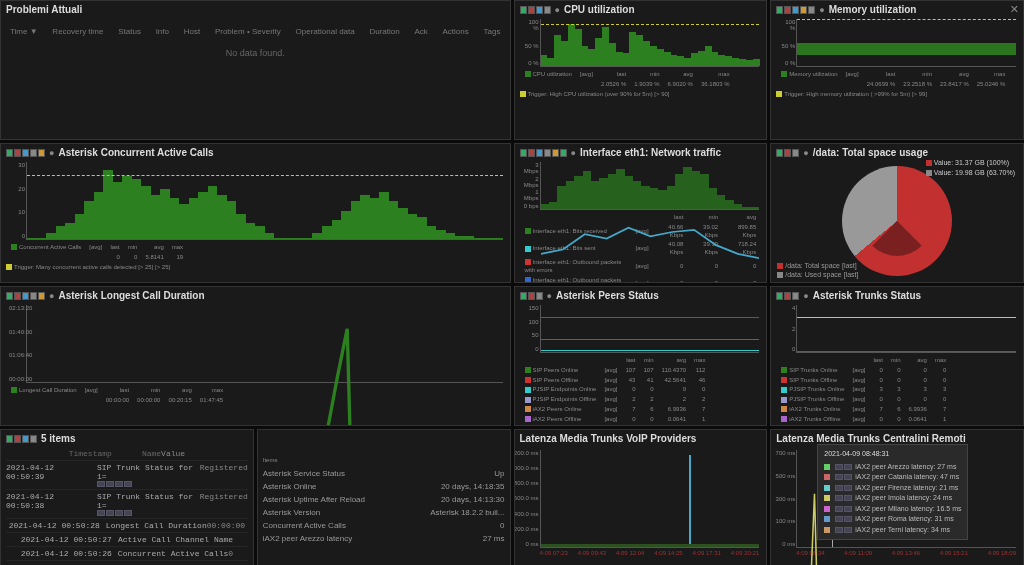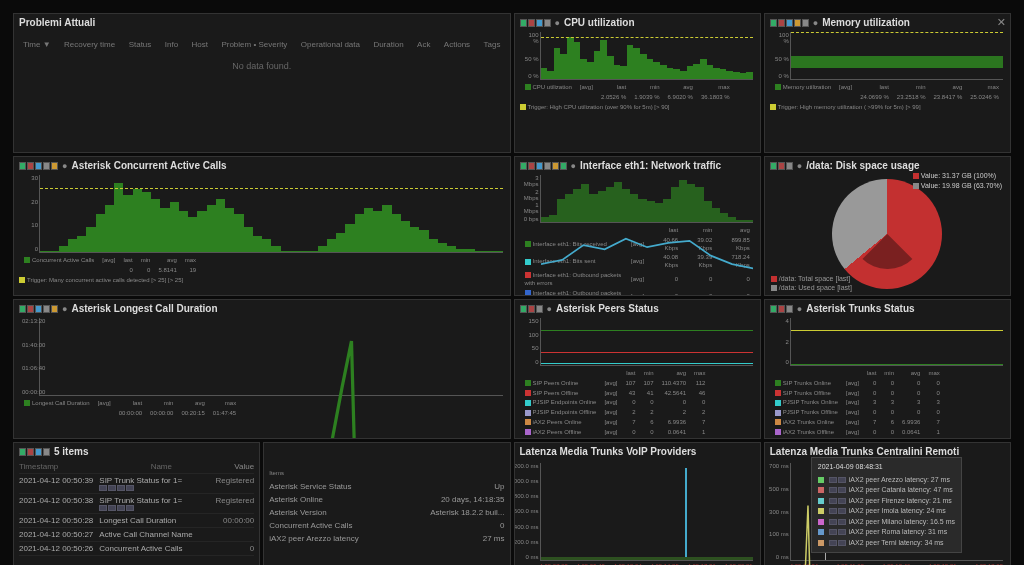--- a/index.html
+++ b/index.html
@@ -1,17 +1,17 @@
 <!DOCTYPE html>
 <html><head>
 <meta charset="utf-8">
 <style>
 * { margin:0; padding:0; box-sizing:border-box; }
 body { background:#0a0a0a; color:#ccc; font-family:Arial,Helvetica,sans-serif; font-size:9px; width:1024px; height:565px; overflow:hidden; }
-.dash { display:grid; grid-template-columns:1fr 1fr 1fr 1fr; grid-template-rows:140px 140px 140px 140px; gap:3px; padding:13px; height:100%; }
+.dash { display:grid; grid-template-columns:1fr 1fr 1fr 1fr; grid-template-rows:140px 140px 140px 140px; gap:3px; padding:0; height:100%; }
 .panel { background:#1a1a1a; border:1px solid #333; position:relative; overflow:hidden; padding:3px 5px; }
 .p-problems { grid-column:1/3; grid-row:1; }
 .p-cpu { grid-column:3; grid-row:1; }
 .p-mem { grid-column:4; grid-row:1; }
 .p-calls { grid-column:1/3; grid-row:2; }
 .p-eth { grid-column:3; grid-row:2; }
 .p-disk { grid-column:4; grid-row:2; }
 .p-longest { grid-column:1/3; grid-row:3; }
 .p-peers { grid-column:3; grid-row:3; }
 .p-trunks { grid-column:4; grid-row:3; }
@@ -34,21 +34,21 @@
 .ylab { position:absolute; left:-18px; top:0; bottom:0; display:flex; flex-direction:column; justify-content:space-between; font-size:6px; color:#888; text-align:right; width:16px;}
 .threshold { position:absolute; left:0; right:0; border-top:1px dashed #cccc33; }
 .flat { position:absolute; left:0; right:0; height:2px; background:#2d8020; }
 .twolines { position:absolute; left:0; right:0; }
 .legend { font-size:7px; color:#999; line-height:1.3; margin-top:2px; }
 .sq { display:inline-block; width:6px; height:6px; margin-right:2px; vertical-align:middle; }
 .stats-hdr th, .stats-hdr td { font-size:6px; color:#888; padding:0 3px; text-align:right; }
 .stats-hdr td:first-child { text-align:left; }
 .lbl { font-size:6px; color:#888; }
 .center-msg { text-align:center; color:#666; font-size:9px; margin-top:12px; }
-.items-row { display:flex; justify-content:space-between; padding:2px 0; font-size:8px; color:#aaa; border-bottom:1px solid #252525; }
+.items-row { display:flex; justify-content:center; padding:2px 0; font-size:8px; color:#aaa; border-bottom:1px solid #252525;font-family:Liberation Mono, monospace; }
 .items-row .left { display:flex; gap:6px; }
 .items-row .right { color:#888; }
 .ov-row { display:flex; justify-content:space-between; padding:2px 0; font-size:8px; color:#999; }
 .pie { width:110px; height:110px; border-radius:50%; background:conic-gradient(#c33030 0 64%, #999 64% 100%); margin:8px auto 0; position:relative; }
 .pie::after { content:""; position:absolute; inset:18%; border-radius:50%; background:conic-gradient(#7a2020 0 64%, #555 64% 100%); transform:scale(1); clip-path:polygon(50% 50%, 100% 100%, 0 100%);}
 .pie-leg { position:absolute; right:8px; top:14px; font-size:7px; line-height:1.4;}
 .tooltip { position:absolute; background:#2a2a2a; border:1px solid #444; padding:4px 6px; font-size:7px; color:#bbb; top:14px; left:46px; line-height:1.5; }
 .tooltip .row { display:flex; align-items:center; gap:3px; white-space:nowrap; }
 .tiny-flags { display:flex; gap:1px; }
 .tiny-flags span { width:8px; height:6px; background:#445; border:1px solid #556;}
@@ -394,21 +394,21 @@
 </div>
 
 <div class="panel p-disk">
   <div class="panel-head">
         <div class="ctrl-bar">
           <span class="ctrl a"></span>
           <span class="ctrl b"></span>
           <span class="ctrl e"></span>
         </div>
         <span class="bullet">●</span>
-        <span class="panel-title">/data: Disk space usage</span>
+        <span class="panel-title">/data: Total space usage</span>
       </div>
   <div class="pie"></div>
   <div class="pie-leg">
     <div><span class="sq" style="background:#c33030"></span><span>Value: 31.37 GB (100%)</span></div>
     <div><span class="sq" style="background:#888"></span><span>Value: 19.98 GB (63.70%)</span></div>
   </div>
   <div class="legend" style="position:absolute;bottom:3px;left:6px">
     <div><span class="sq" style="background:#c33030"></span><span>/data: Total space</span> <span>[last]</span></div>
     <div><span class="sq" style="background:#888"></span><span>/data: Used space</span> <span>[last]</span></div>
   </div>
@@ -697,20 +697,24 @@
   <div id="ov-rows">
         <div class="ov-row">
           <span>Asterisk Service Status</span>
           <span>Up</span>
         </div>
         <div class="ov-row">
           <span>Asterisk Online</span>
           <span>20 days, 14:18:35</span>
         </div>
         <div class="ov-row">
+          <span>Asterisk Uptime After Reload</span>
+          <span>20 days, 14:13:30</span>
+        </div>
+        <div class="ov-row">
           <span>Asterisk Version</span>
           <span>Asterisk 18.2.2 buil...</span>
         </div>
         <div class="ov-row">
           <span>Concurrent Active Calls</span>
           <span>0</span>
         </div>
         <div class="ov-row">
           <span>iAX2 peer Arezzo latency</span>
           <span>27 ms</span>

